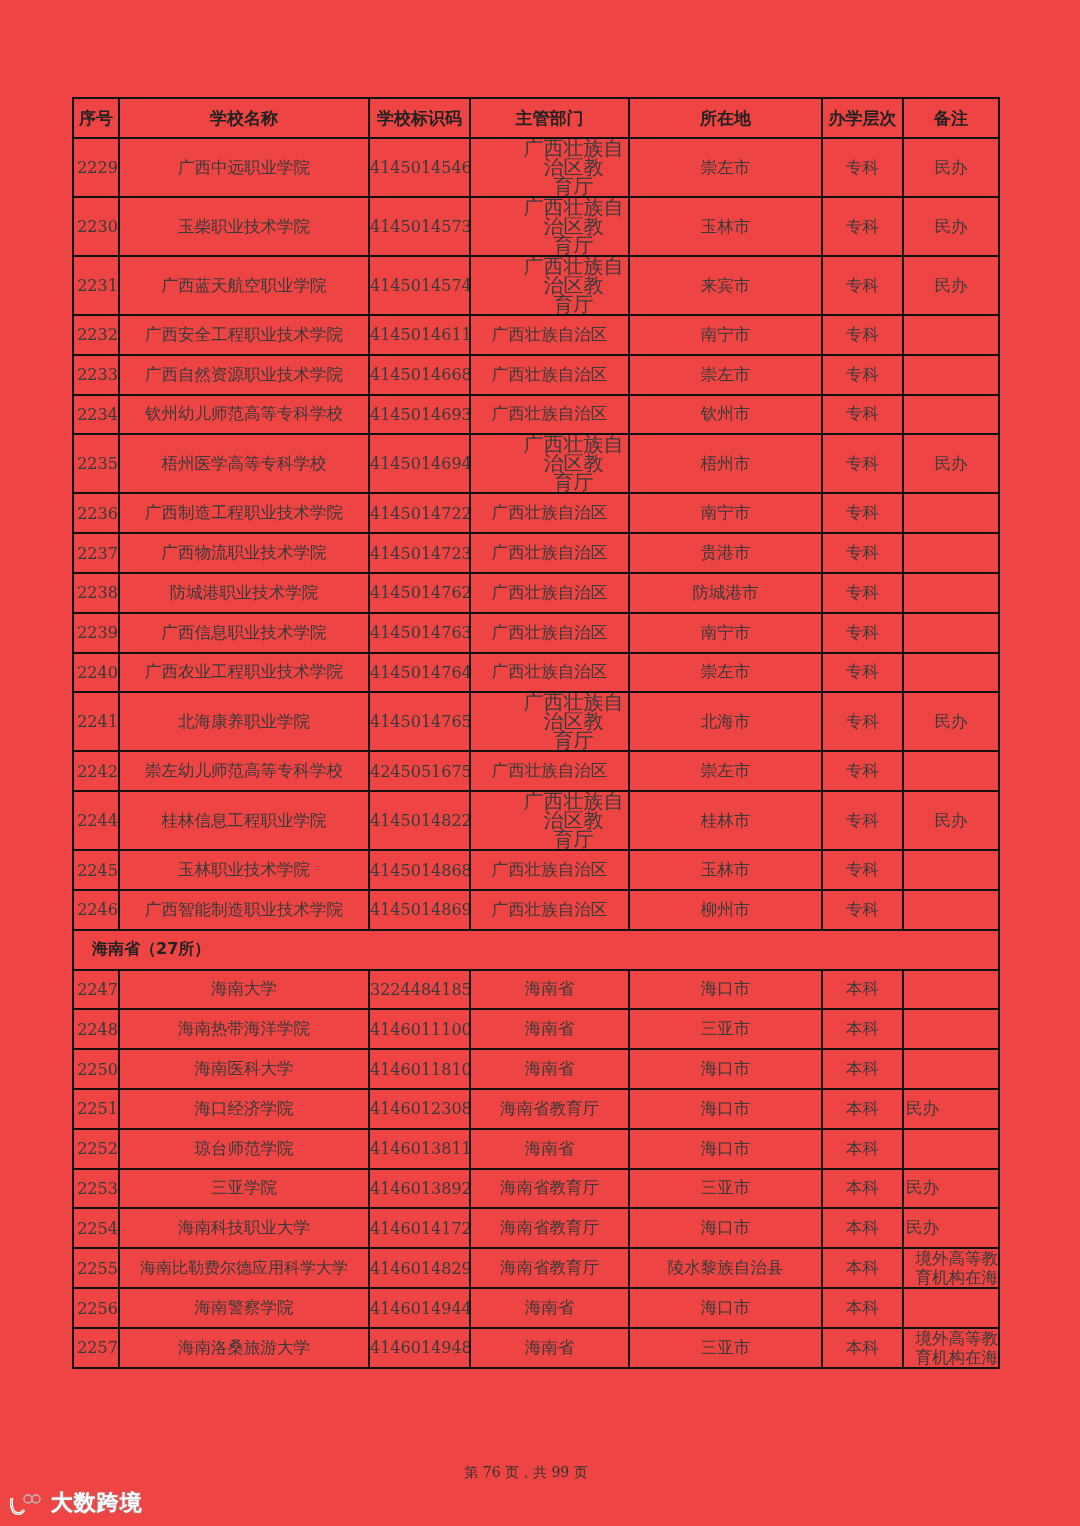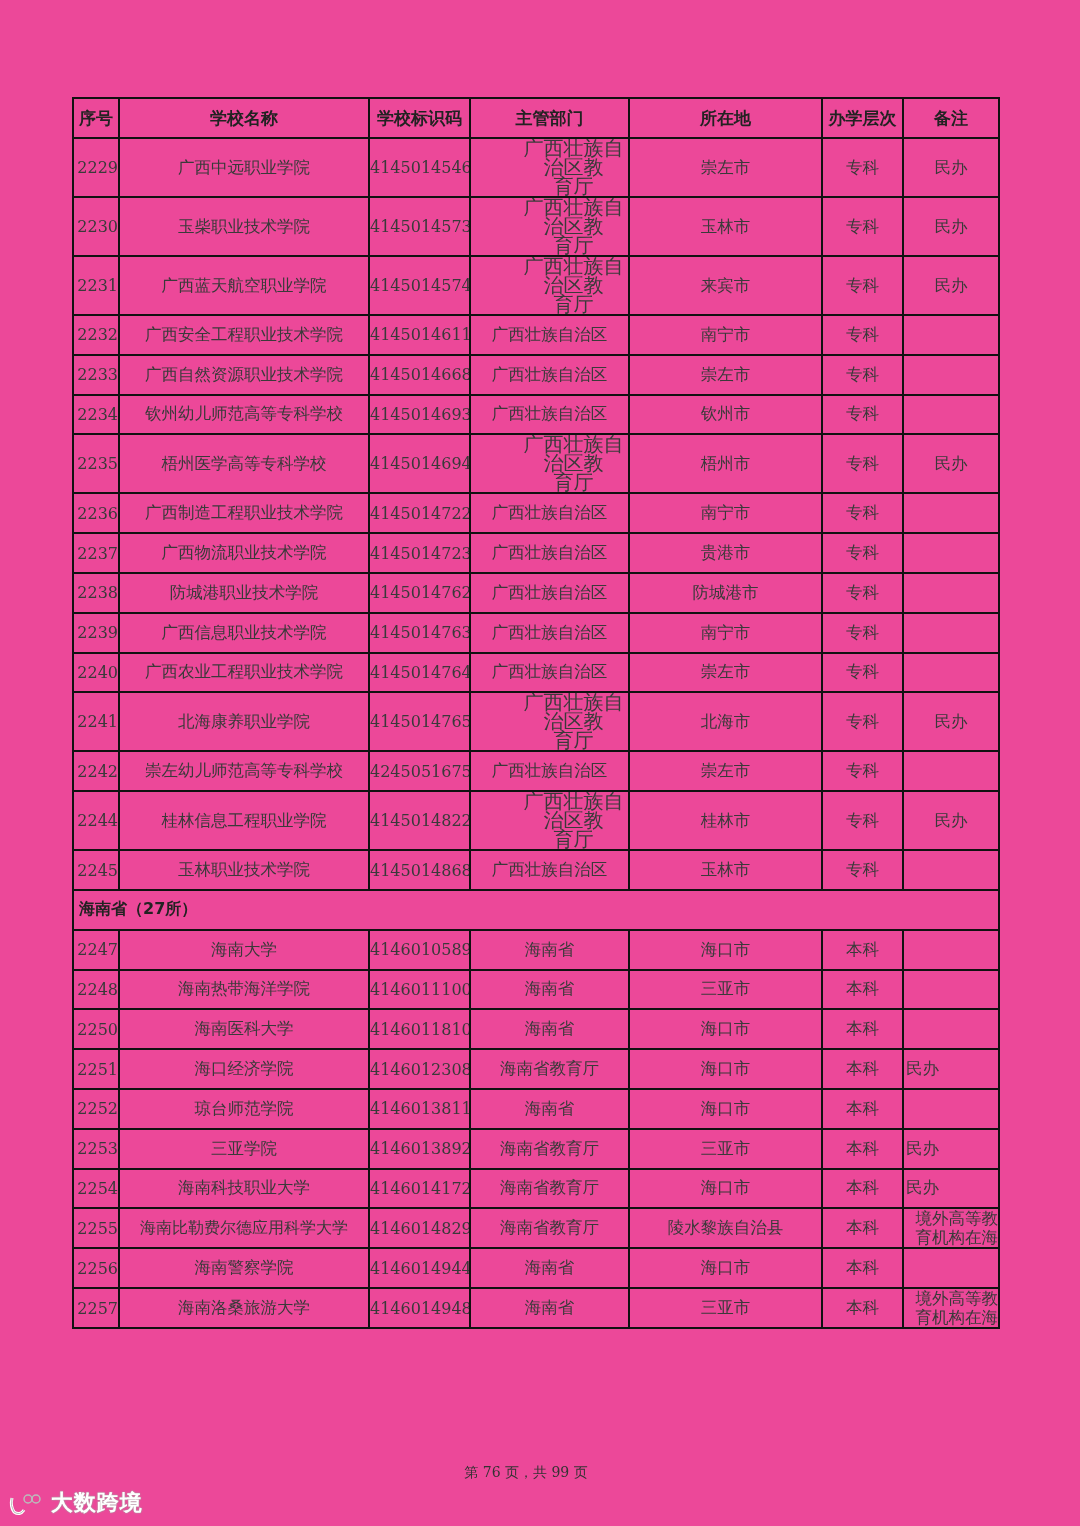--- a/index.html
+++ b/index.html
@@ -1,42 +1,42 @@
 <!DOCTYPE html>
 <html><head>
   <meta charset="utf-8">
   <style>
     html, body { margin: 0; padding: 0; background: #ffffff; }
     body { width: 1080px; height: 1526px; position: relative; overflow: hidden;
            font-family: "DejaVu Serif", "Liberation Serif", serif; color: #333; }
-    .page { position: absolute; left: 0; top: 0; width: 1080px; height: 1526px; background: #ec4899; }
+    .page { position: absolute; left: 0; top: 0; width: 1080px; height: 1526px; background: #ef4444; }
     table.list {
       position: absolute; left: 72px; top: 97px;
       border-collapse: collapse; table-layout: fixed;
       width: 926px;
     }
     table.list td, table.list th {
       border: 2px solid #111;
       height: 37.8px; padding: 0; font-size: 16.5px;
       text-align: center; vertical-align: middle; overflow: hidden;
       font-weight: normal; color: #3a3a3a;
     }
     table.list th {
       font-family: "DejaVu Sans", "Liberation Sans", sans-serif;
       font-weight: bold; font-size: 17px; color: #222; height: 38px;
     }
-    table.list td.num { text-align: right; padding-left: 3px; font-size: 16px; margin-left: 21px; }
+    table.list td.num { text-align: center; padding-left: 3px; font-size: 16px; margin-left: 21px; }
     table.list td.code { font-size: 16px; }
     table.list td.dept.wrap { line-height: 19px; font-size: 20px; padding-left: 48px; }
     table.list td.dept.wrap span { display: block; }
     table.list td.note-left { text-align: left; padding-left: 2px; }
     table.list td.note-wrap { text-align: right; padding-left: 2px; line-height: 19px; }
     table.list td.note-wrap span { display: block; }
     table.list td.section {
-      text-align: left; padding-left: 5px;
+      text-align: left; padding-left: 18px;
       font-family: "DejaVu Sans", "Liberation Sans", sans-serif;
       font-weight: bold; font-size: 16px; color: #222;
     }
     .footer {
       position: absolute; left: 0; width: 1052px; top: 1464px;
       text-align: center; font-size: 14px; color: #333;
     }
     .watermark {
       position: absolute; left: 8px; top: 1488px;
       font-family: "DejaVu Sans", "Liberation Sans", sans-serif;
@@ -230,29 +230,38 @@
       </tr>
       <tr>
         <td class="num">2245</td>
         <td>玉林职业技术学院</td>
         <td class="code">4145014868</td>
         <td class="dept">广西壮族自治区</td>
         <td>玉林市</td>
         <td>专科</td>
         <td></td>
       </tr>
+      <tr>
+        <td class="num">2246</td>
+        <td>广西智能制造职业技术学院</td>
+        <td class="code">4145014869</td>
+        <td class="dept">广西壮族自治区</td>
+        <td>柳州市</td>
+        <td>专科</td>
+        <td></td>
+      </tr>
 
       <tr>
         <td class="section" colspan="7">海南省（27所）</td>
       </tr>
 
       <tr>
         <td class="num">2247</td>
         <td>海南大学</td>
-        <td class="code">4146010589</td>
+        <td class="code">3224484185</td>
         <td class="dept">海南省</td>
         <td>海口市</td>
         <td>本科</td>
         <td></td>
       </tr>
       <tr>
         <td class="num">2248</td>
         <td>海南热带海洋学院</td>
         <td class="code">4146011100</td>
         <td class="dept">海南省</td>

